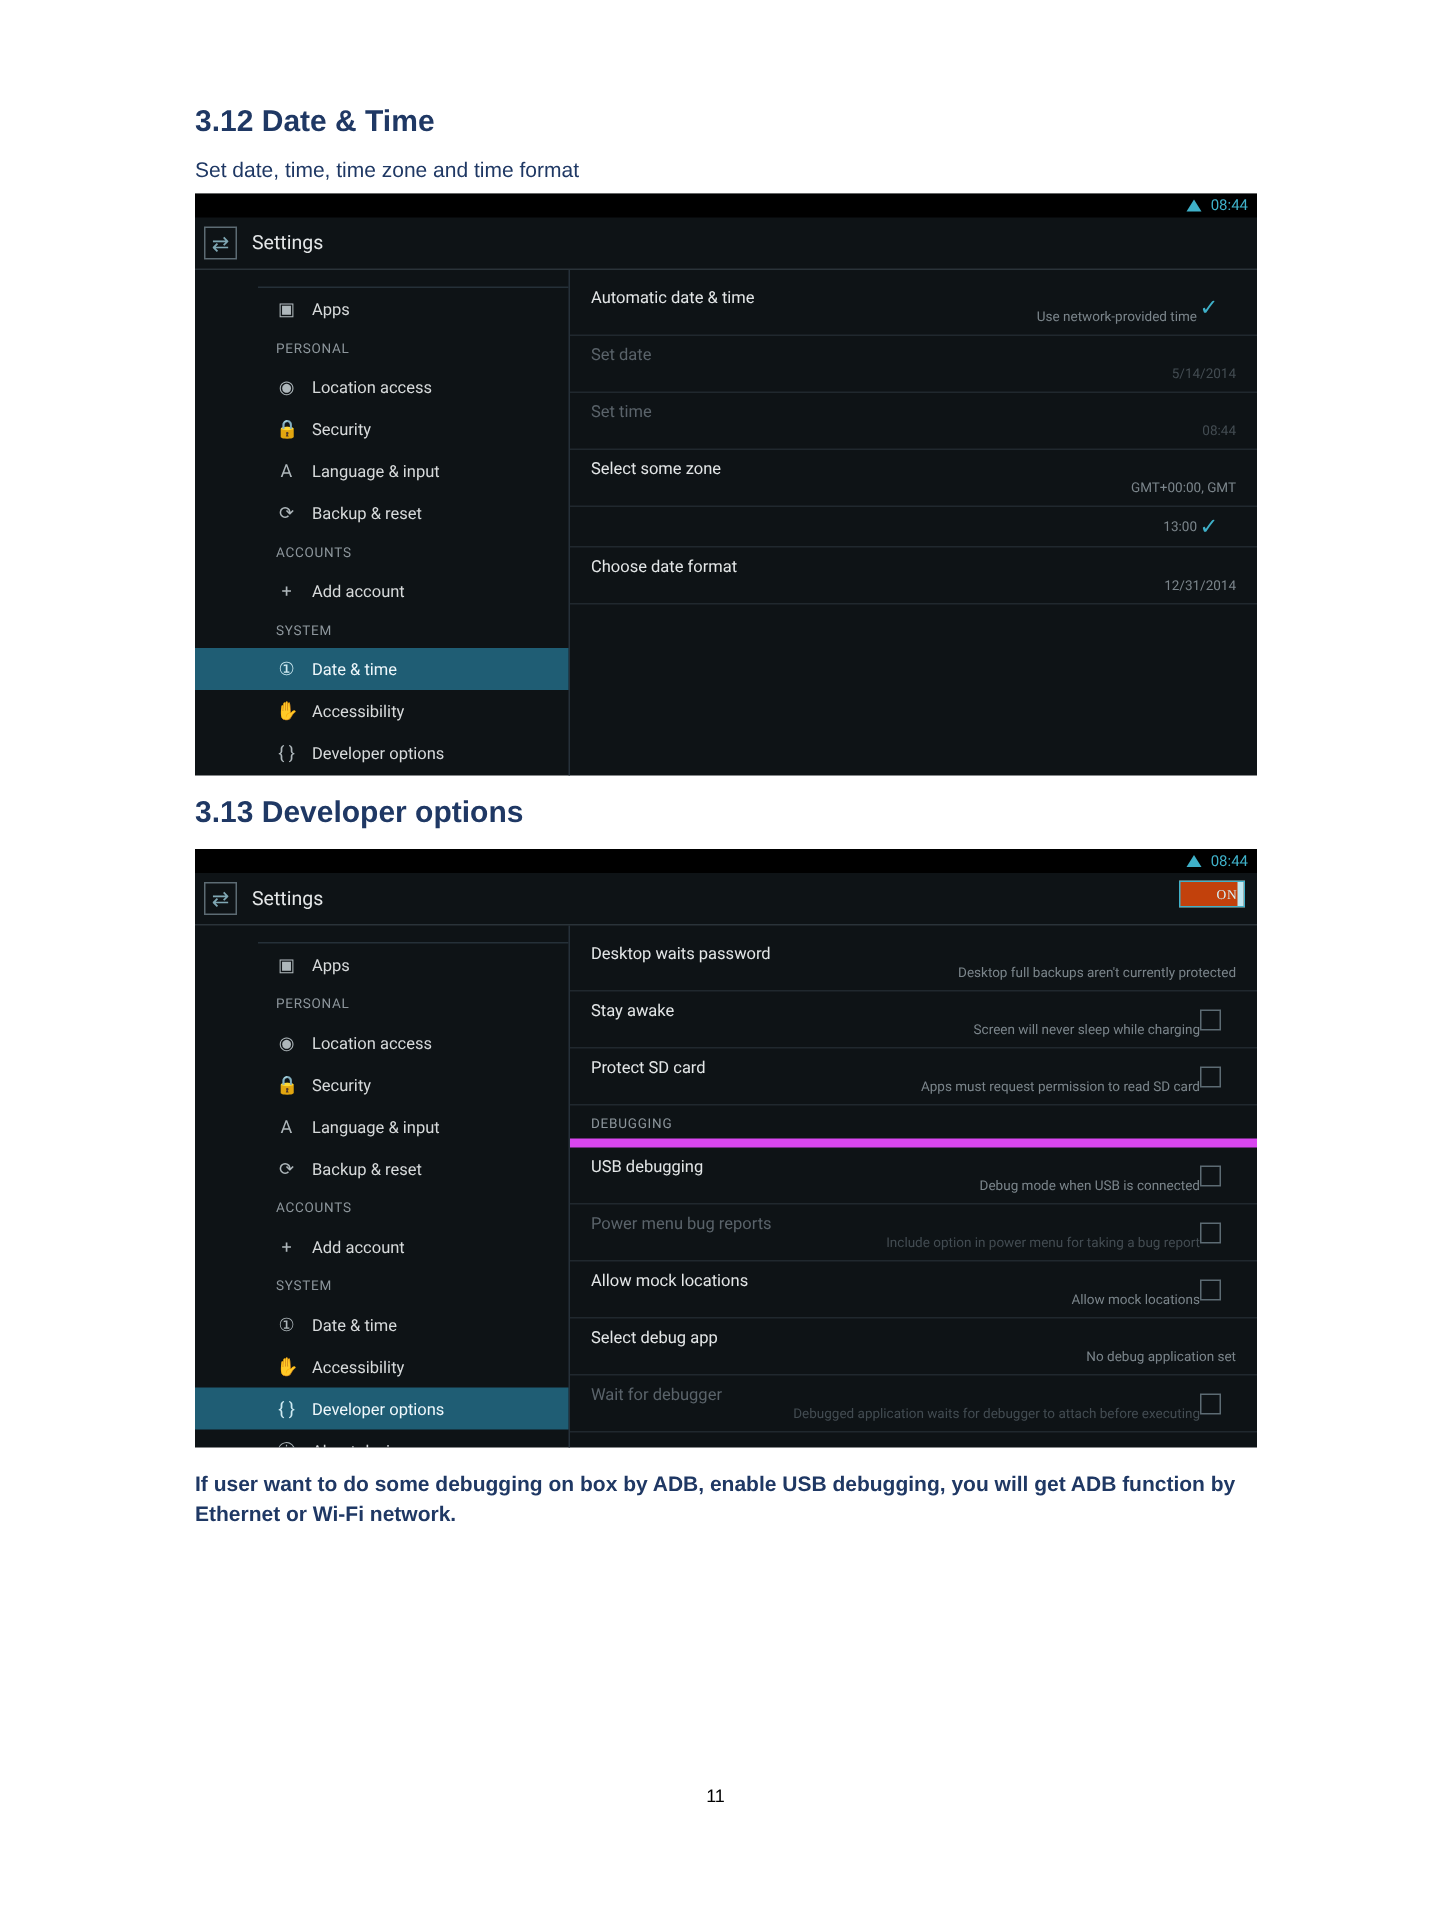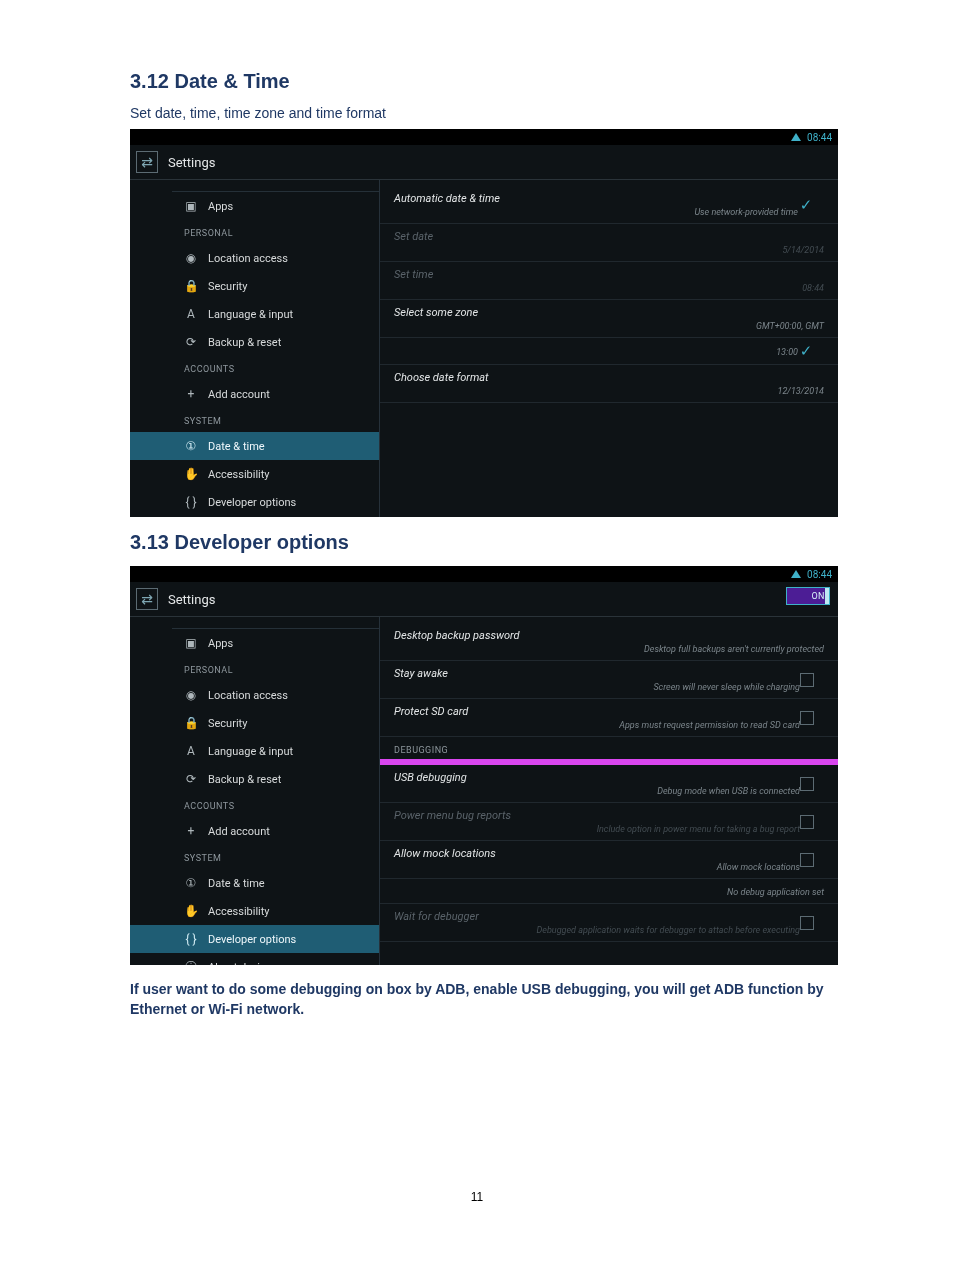--- a/index.html
+++ b/index.html
@@ -66,25 +66,25 @@
   .titlebar .appicon {
     width: 22px; height: 22px;
     border: 1px solid #5c6b73;
     display: flex; align-items: center; justify-content: center;
     color: #7fa7b3; font-size: 14px;
   }
   .titlebar .title { font-size: 13px; color: #e4e7e8; font-weight: 400; }
   .on-switch {
     position: absolute; right: 8px; top: 5px;
     width: 44px; height: 18px;
-    background: #4c1d95;
+    background: #c2410c;
     border: 1px solid #3fb1c9;
     display: flex; align-items: center; justify-content: flex-end;
     padding-right: 4px;
-    font-size: 9px; color: #d7f2f9; letter-spacing: 0.5px;
+    font-size: 9px; color: #d7f2f9; letter-spacing: 0.5px; font-family: Liberation Serif, serif;
   }
   .on-switch::after {
     content: ""; position: absolute; right: 0; top: 0; bottom: 0; width: 4px;
     background: #bfe8f2;
   }
 
   .body-area { display: flex; }
   .sidebar {
     width: 250px;
     border-right: 1px solid #26313a;
@@ -118,21 +118,21 @@
   .side-item.active .ico { color: #cfeaf2; }
 
   .content { flex: 1; padding: 6px 0 10px; }
   .row {
     padding: 6px 14px 6px 14px;
     border-bottom: 1px solid #20282e;
     display: flex;
     align-items: center;
     position: relative;
   }
-  .row-texts { flex: 1; font-style: italic; }
+  .row-texts { flex: 1; }
   .row .t1 { color: #e3e6e7; font-size: 11px; }
   .row .t2 { color: #7b858b; font-size: 9px; margin-top: 2px; text-align: right; }
   .row.disabled .t1 { color: #5a636a; }
   .row.disabled .t2 { color: #434c52; }
   .chk {
     width: 14px; height: 14px;
     border: 1px solid #5c6b73;
     position: relative;
     margin-right: 10px;
   }
@@ -243,21 +243,21 @@
           </div>
           <div class="row">
             <div class="row-texts">
               <div class="t2">13:00</div>
             </div>
             <div class="chk tick">✓</div>
           </div>
           <div class="row">
             <div class="row-texts">
               <div class="t1">Choose date format</div>
-              <div class="t2">12/13/2014</div>
+              <div class="t2">12/31/2014</div>
             </div>
           </div>
         </div>
     </div>
   </div>
 
   <h2 class="section-heading">3.13 Developer options</h2>
 
   <div class="shot shot2">
     <div class="statusbar">
@@ -312,21 +312,21 @@
             <span class="lbl">Developer options</span>
           </div>
           <div class="side-item">
             <span class="ico">ⓘ</span>
             <span class="lbl">About device</span>
           </div>
         </div>
       <div class="content" id="content-2">
           <div class="row">
             <div class="row-texts">
-              <div class="t1">Desktop backup password</div>
+              <div class="t1">Desktop waits password</div>
               <div class="t2">Desktop full backups aren't currently protected</div>
             </div>
           </div>
           <div class="row">
             <div class="row-texts">
               <div class="t1">Stay awake</div>
               <div class="t2">Screen will never sleep while charging</div>
             </div>
             <div class="chk"></div>
           </div>
@@ -354,20 +354,21 @@
           </div>
           <div class="row">
             <div class="row-texts">
               <div class="t1">Allow mock locations</div>
               <div class="t2">Allow mock locations</div>
             </div>
             <div class="chk"></div>
           </div>
           <div class="row">
             <div class="row-texts">
+              <div class="t1">Select debug app</div>
               <div class="t2">No debug application set</div>
             </div>
           </div>
           <div class="row disabled">
             <div class="row-texts">
               <div class="t1">Wait for debugger</div>
               <div class="t2">Debugged application waits for debugger to attach before executing</div>
             </div>
             <div class="chk"></div>
           </div>

